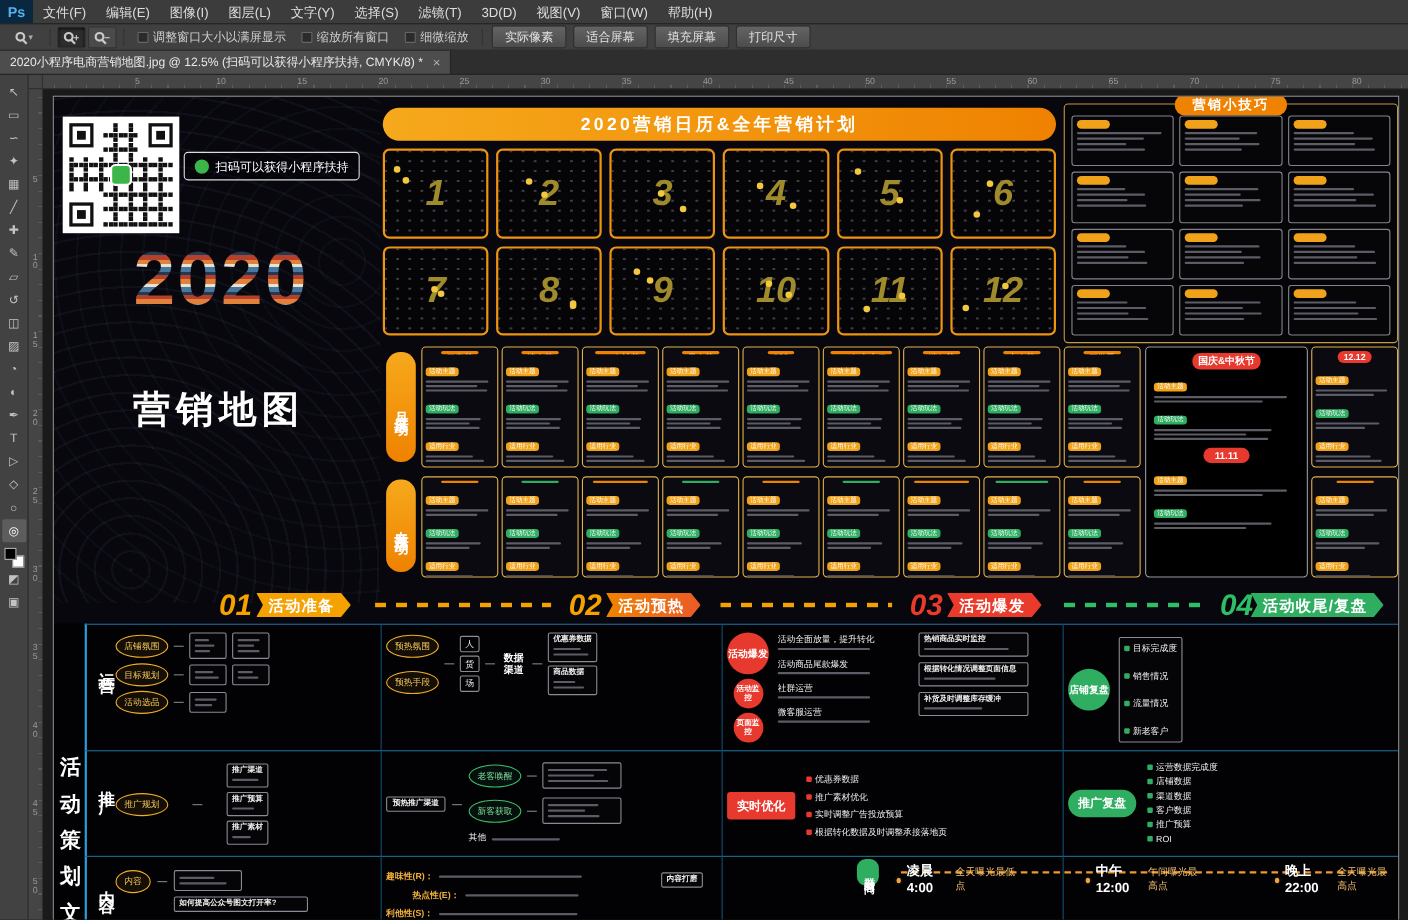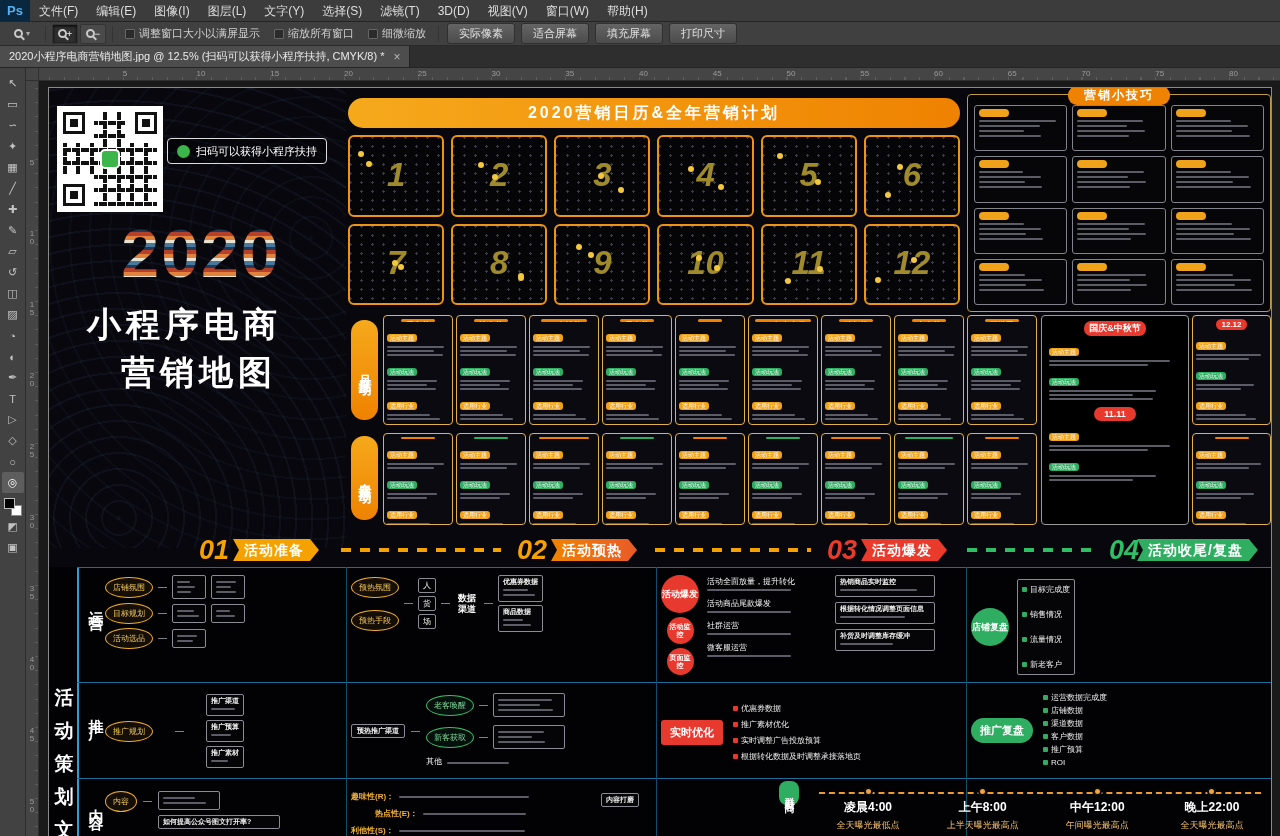--- a/index.html
+++ b/index.html
@@ -142,21 +142,21 @@
 #r2p2{left:302px;top:122px;width:300px;height:84px;display:flex;align-items:center;gap:6px}
 #r2p3{left:612px;top:124px;width:300px;height:82px;display:flex;align-items:center;gap:10px}
 #r2p4{left:922px;top:118px;width:296px;height:90px;display:flex;align-items:center;gap:10px}
 #r3p1{left:56px;top:218px;width:238px;height:80px;display:flex;align-items:flex-start;gap:6px;padding-top:6px}
 #r3p2{left:302px;top:218px;width:300px;height:80px;padding-top:6px}
 #r3tl{left:612px;top:214px;width:606px;height:84px;display:flex;align-items:flex-start;gap:14px;padding-left:118px}
 .vpill{writing-mode:vertical-rl;background:#2fae62;color:#fff;font-size:10px;font-weight:bold;border-radius:8px;padding:8px 3px;letter-spacing:2px;flex:0 0 auto}
 .tl{position:relative;flex:1;margin-top:2px}
 .tlline{position:absolute;left:6px;right:6px;top:9px;border-top:2px dashed #ef9a30}
 .tlpts{display:flex;justify-content:space-between;position:relative}
-.tlp{display:flex;flex-direction:column;align-items:center;gap:3px;width:110px}
+.tlp{display:flex;align-items:center;gap:3px;width:110px}
 .tld{width:9px;height:9px;border-radius:50%;background:#f3a33c;border:2px solid #0a0a0a;margin-top:4px;z-index:1}
 .tlt{font-size:12px;font-weight:bold;color:#fff}
 .tldesc{font-size:9px;color:#f5c16c}
 </style>
 </head>
 <body>
 
 <div class="menubar">
   <div class="pslogo">Ps</div>
   <div class="menus" id="menus">
@@ -476,21 +476,20 @@
           <div class="fp" style="left: 72px; top: 0px;"></div>
           <div class="fp" style="left: 0px; top: 72px;"></div>
           <div class="wxc"></div>
         </div>
       </div>
     <div class="qr-cap">
       <span class="wx"></span>
       <span>扫码可以获得小程序扶持</span>
     </div>
     <div class="year">2020</div>
-    <div class="ptitle t1">小程序电商</div>
     <div class="ptitle t2">营销地图</div>
 
     <div class="cal-banner">2020营销日历&amp;全年营销计划</div>
     <div class="cal-grid" id="calGrid">
         <div class="mcell">
           <div class="mnum">1</div>
           <div class="ydot" style="left: 8px; top: 14px;"></div>
           <div class="ydot" style="left: 16px; top: 24px;"></div>
         </div>
         <div class="mcell">
@@ -1067,25 +1066,20 @@
         <div class="tl">
           <div class="tlline"></div>
           <div class="tlpts" id="timelinePts">
               <div class="tlp">
                 <div class="tld"></div>
                 <div class="tlt">凌晨4:00</div>
                 <div class="tldesc">全天曝光最低点</div>
               </div>
               <div class="tlp">
                 <div class="tld"></div>
-                <div class="tlt">上午8:00</div>
-                <div class="tldesc">上半天曝光最高点</div>
-              </div>
-              <div class="tlp">
-                <div class="tld"></div>
                 <div class="tlt">中午12:00</div>
                 <div class="tldesc">午间曝光最高点</div>
               </div>
               <div class="tlp">
                 <div class="tld"></div>
                 <div class="tlt">晚上22:00</div>
                 <div class="tldesc">全天曝光最高点</div>
               </div>
             </div>
         </div>

